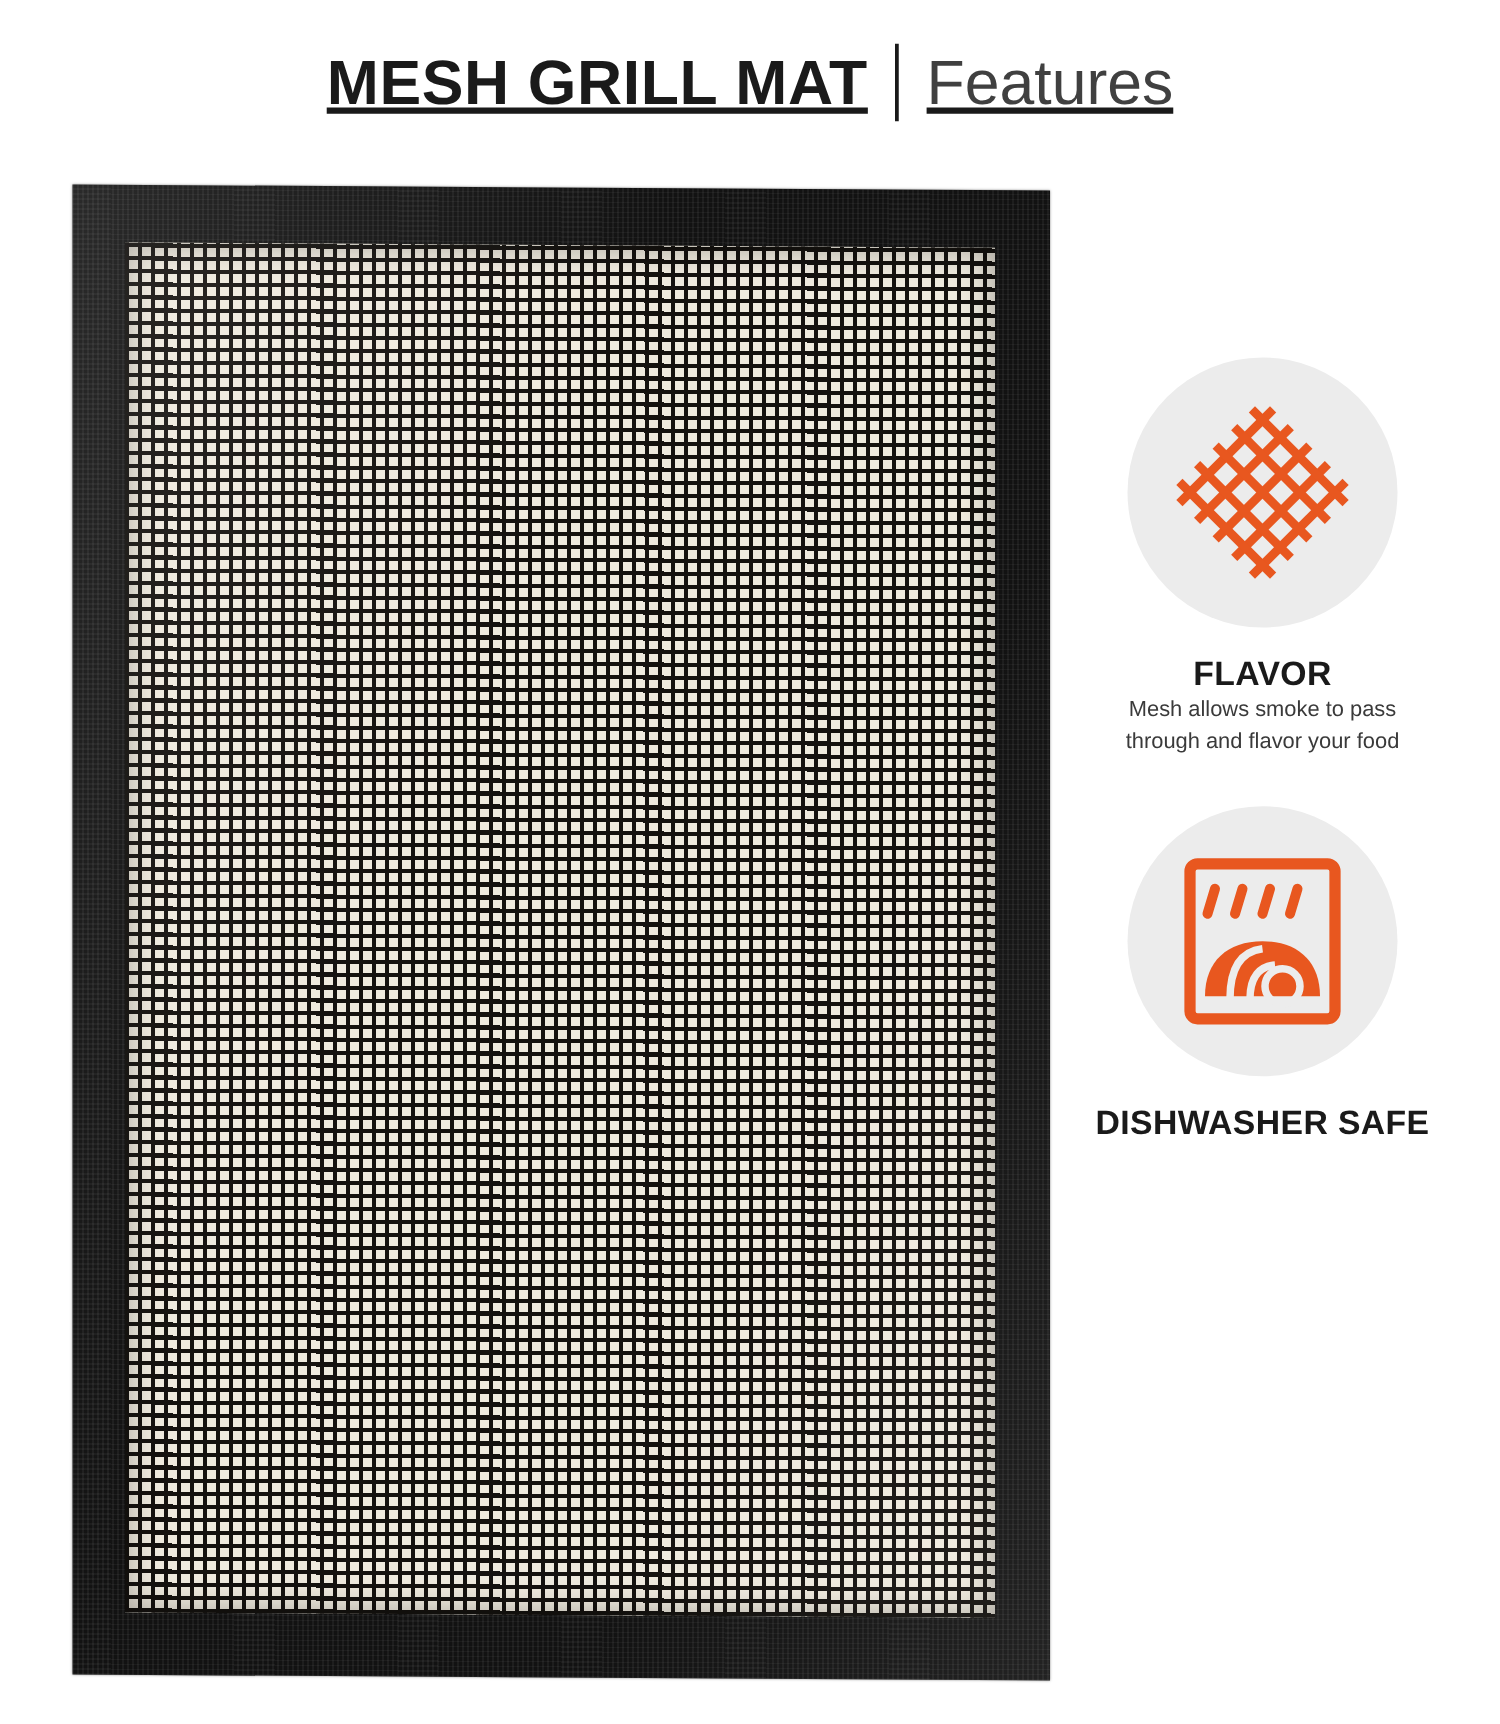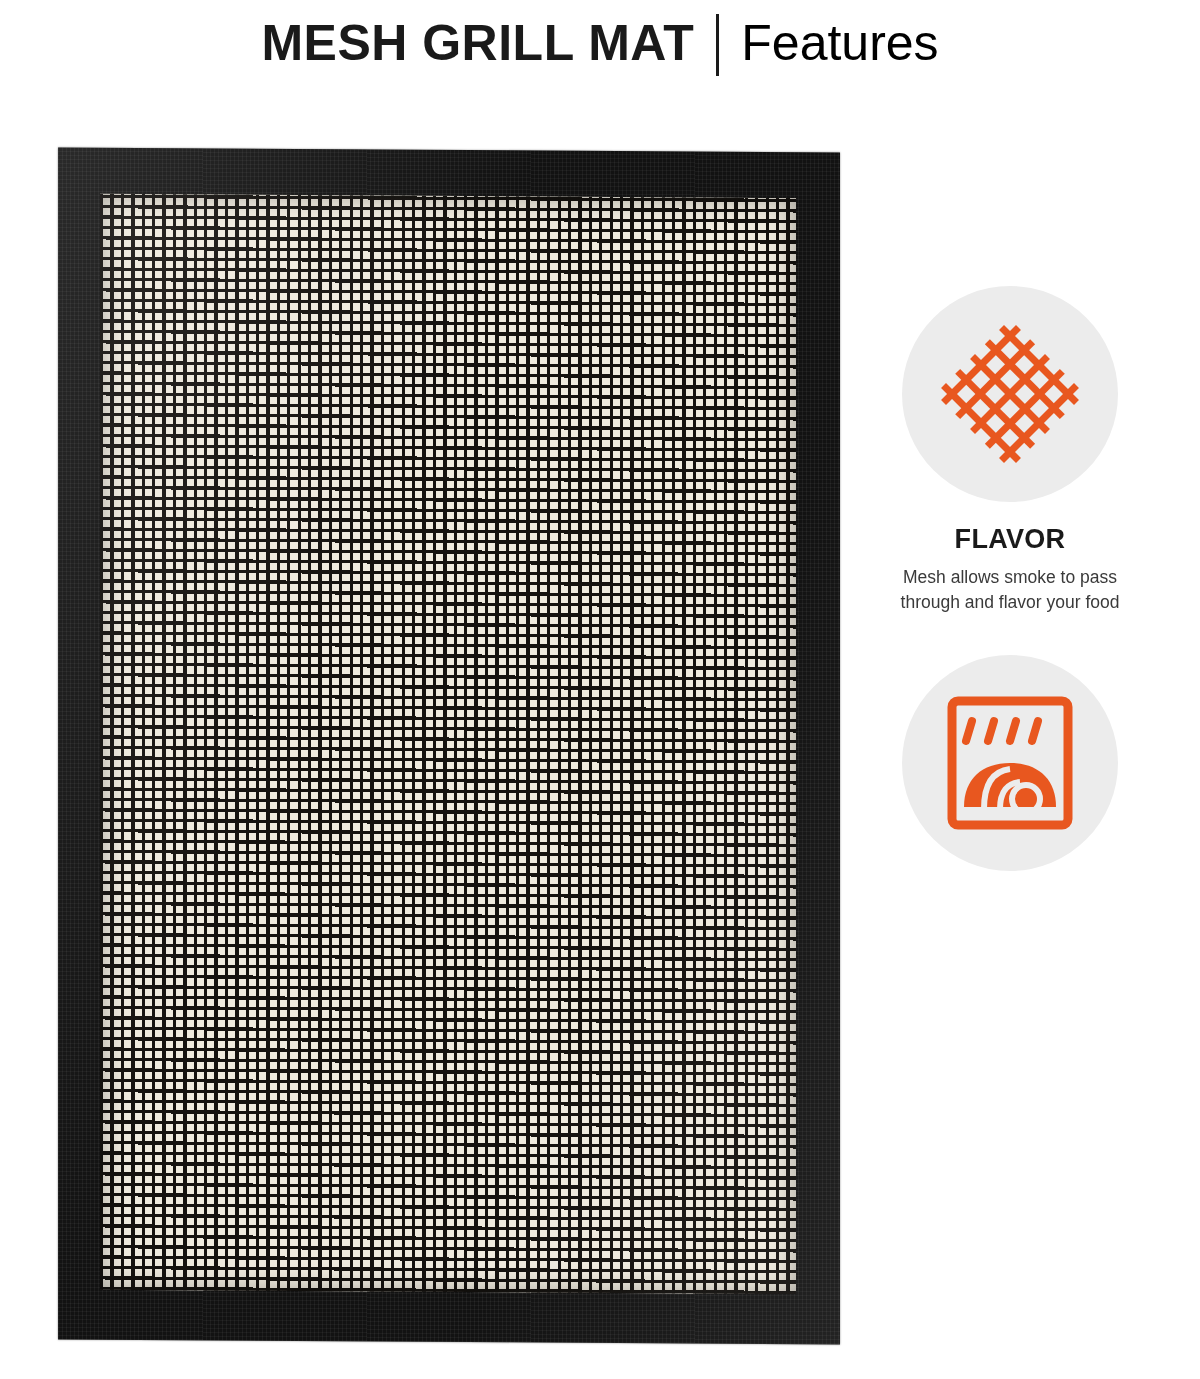--- a/index.html
+++ b/index.html
@@ -14,42 +14,43 @@
     color: #1a1a1a;
     overflow: hidden;
     position: relative;
   }
 
   
   .header {
     width: 100%;
     height: 118px;
     display: flex;
-    align-items: flex-start;
+    align-items: center;
     justify-content: center;
     box-sizing: border-box;
     padding-top: 14px;
+    text-decoration: underline;
   }
   .title-main {
     font-size: 50px;
     font-weight: bold;
     letter-spacing: 0.5px;
     color: #1a1a1a;
     white-space: nowrap;
   }
   .title-divider {
     width: 3px;
     height: 62px;
     background: #1a1a1a;
     margin: 0 22px;
   }
   .title-accent {
     font-size: 50px;
     font-weight: normal;
-    color: #000000;
+    color: #404040;
     white-space: nowrap;
   }
 
   
   .content {
     position: relative;
     width: 1200px;
     height: 1261px;
   }
 
@@ -119,21 +120,20 @@
   .feature-name {
     margin-top: 22px;
     font-size: 27px;
     font-weight: bold;
     letter-spacing: 0.3px;
     color: #1a1a1a;
     text-align: center;
     white-space: nowrap;
   }
   .feature-desc {
-    margin-top: 10px;
     font-size: 17.5px;
     line-height: 1.42;
     color: #3a3a3a;
     text-align: center;
     width: 290px;
   }
   .f-flavor .feature-desc { width: 268px; }
   .f-nonstick .feature-desc { width: 286px; }
   .f-dishwasher .feature-desc { width: 258px; }
 </style>
@@ -190,16 +190,17 @@
             <line x1="104" y1="34" x2="98" y2="54"></line>
           </g>
           <path d="M30 120 C 30 92, 48 76, 76 76 C 104 76, 122 92, 122 120 Z" fill="#e8571f"></path>
           <g fill="none" stroke="#ececec" stroke-width="6">
             <path d="M50 122 C 50 96, 60 84, 76 82"></path>
             <path d="M66 122 C 66 104, 74 96, 86 95"></path>
           </g>
           <circle cx="92" cy="112" r="14" fill="none" stroke="#ececec" stroke-width="6"></circle>
         </svg>
       </div>
+      <div class="feature-name">DISHWASHER SAFE</div>
     </div>
 
   </div>
 </div>
 
 </body></html>

